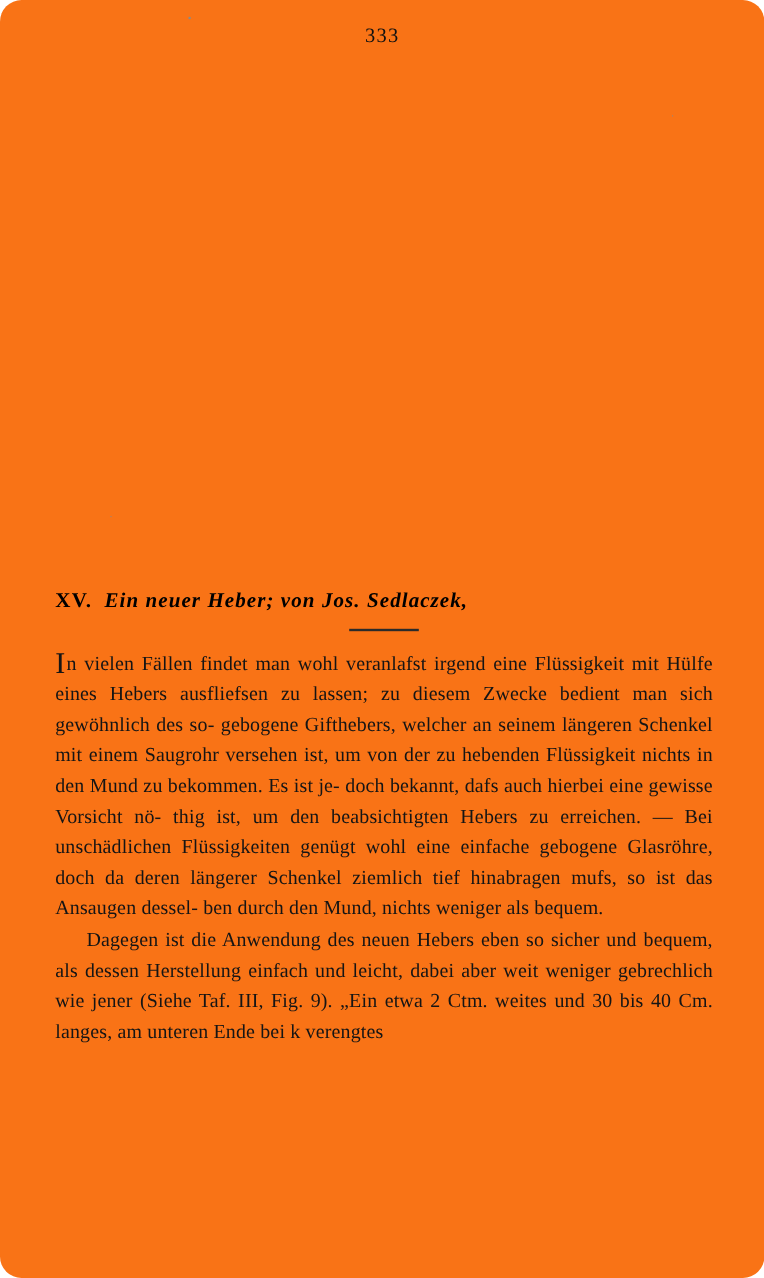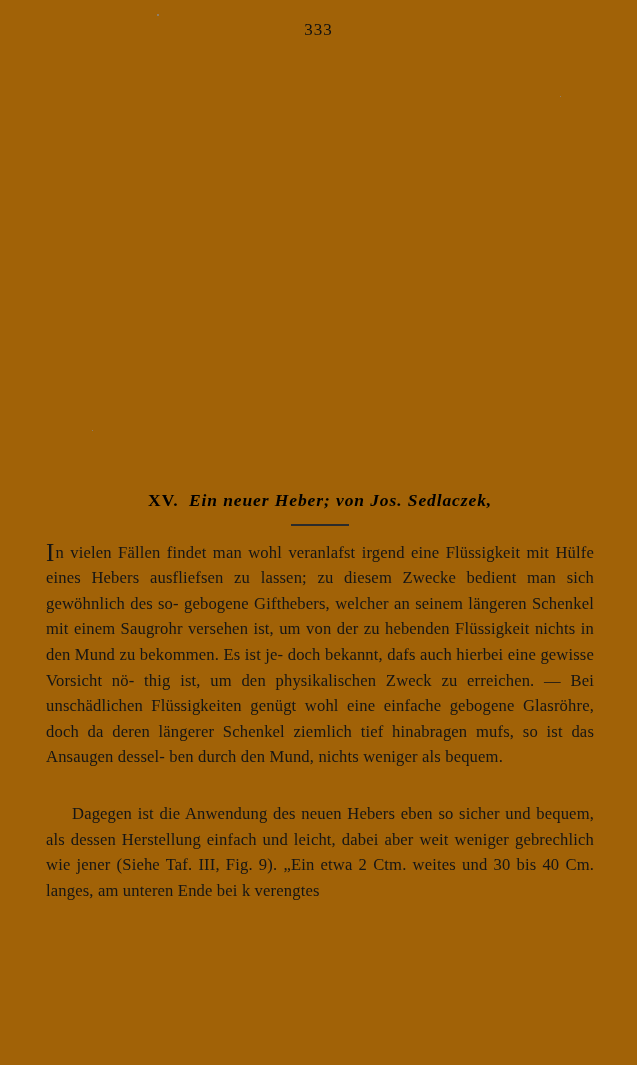--- a/index.html
+++ b/index.html
@@ -11,21 +11,22 @@
     width: 637px;
     height: 1065px;
     position: relative;
     font-family: "Liberation Serif", serif;
     color: #1a1a1a;
     overflow: hidden;
   }
   .page {
     position: absolute;
     inset: 0;
-    background: #a16207;
+    background: #f97316;
+    border-radius: 18px;
   }
   .page-number {
     position: absolute;
     top: 20px;
     left: 0;
     right: 0;
     text-align: center;
     font-family: "Liberation Serif", serif;
     font-size: 17px;
     letter-spacing: 1px;
@@ -38,21 +39,21 @@
     background: #8a8a8a;
     border-radius: 50%;
   }
   .article {
     position: absolute;
     top: 490px;
     left: 46px;
     width: 548px;
   }
   .article-heading {
-    text-align: center;
+    text-align: left;
     font-weight: bold;
     font-size: 17.5px;
     letter-spacing: 0.6px;
     color: #000;
     white-space: nowrap;
   }
   .article-heading .numeral {
     font-style: normal;
     letter-spacing: 1.2px;
     margin-right: 10px;
@@ -80,21 +81,20 @@
     line-height: 25.6px;
     text-align: justify;
     color: #151515;
     letter-spacing: 0.15px;
   }
   .body-text p {
     margin: 0;
   }
   .body-text p + p {
     text-indent: 26px;
-    margin-top: 31px;
   }
   .dropcap {
     font-size: 25px;
     line-height: 22px;
     font-weight: 500;
     vertical-align: -3px;
     padding-right: 1px;
   }
   .justified {
     text-align: justify;
@@ -123,21 +123,21 @@
 
     <div class="body-text">
       <p>
         <span class="dropcap">I</span><span class="justified">n vielen Fällen findet man wohl veranlafst irgend eine</span>
         <span class="justified">Flüssigkeit mit Hülfe eines Hebers ausfliefsen zu lassen;</span>
         <span class="justified">zu diesem Zwecke bedient man sich gewöhnlich des so-</span>
         <span class="justified">gebogene Gifthebers, welcher an seinem längeren Schenkel</span>
         <span class="justified">mit einem Saugrohr versehen ist, um von der zu hebenden</span>
         <span class="justified">Flüssigkeit nichts in den Mund zu bekommen.  Es ist je-</span>
         <span class="justified">doch bekannt, dafs auch hierbei eine gewisse Vorsicht nö-</span>
-        <span class="justified">thig ist, um den physikalischen Zweck zu erreichen. —</span>
+        <span class="justified">thig ist, um den beabsichtigten Hebers zu erreichen. —</span>
         <span class="justified">Bei unschädlichen Flüssigkeiten genügt wohl eine einfache</span>
         <span class="justified">gebogene Glasröhre, doch da deren längerer Schenkel</span>
         <span class="justified">ziemlich tief hinabragen mufs, so ist das Ansaugen dessel-</span>
         <span>ben durch den Mund, nichts weniger als bequem.</span>
       </p>
       <p>
         <span class="justified">Dagegen ist die Anwendung des neuen Hebers eben</span>
         <span class="justified">so sicher und bequem, als dessen Herstellung einfach und</span>
         <span class="justified">leicht, dabei aber weit weniger gebrechlich wie jener</span>
         <span class="justified">(Siehe Taf. III, Fig. 9).  „Ein etwa 2 Ctm. weites und</span>

